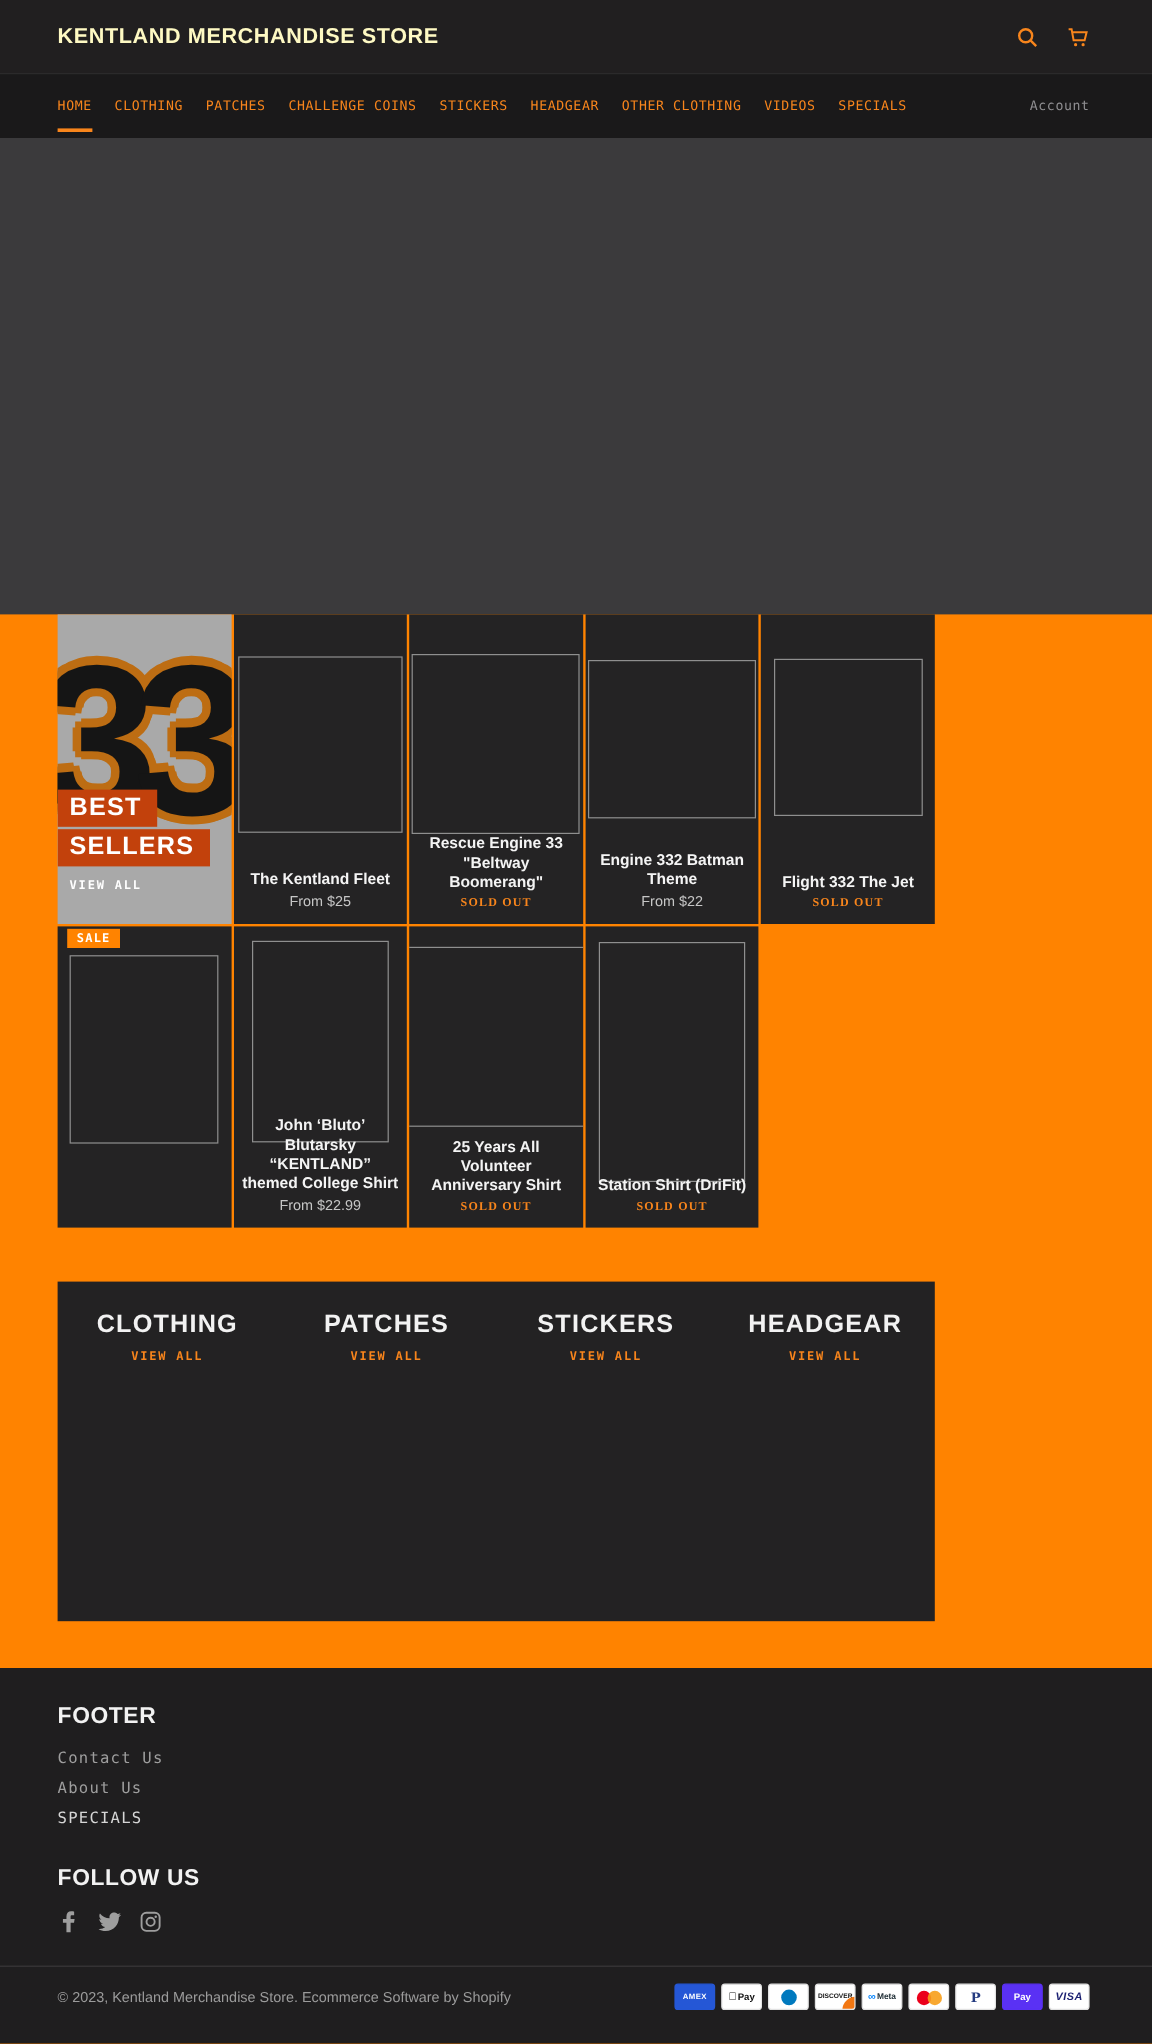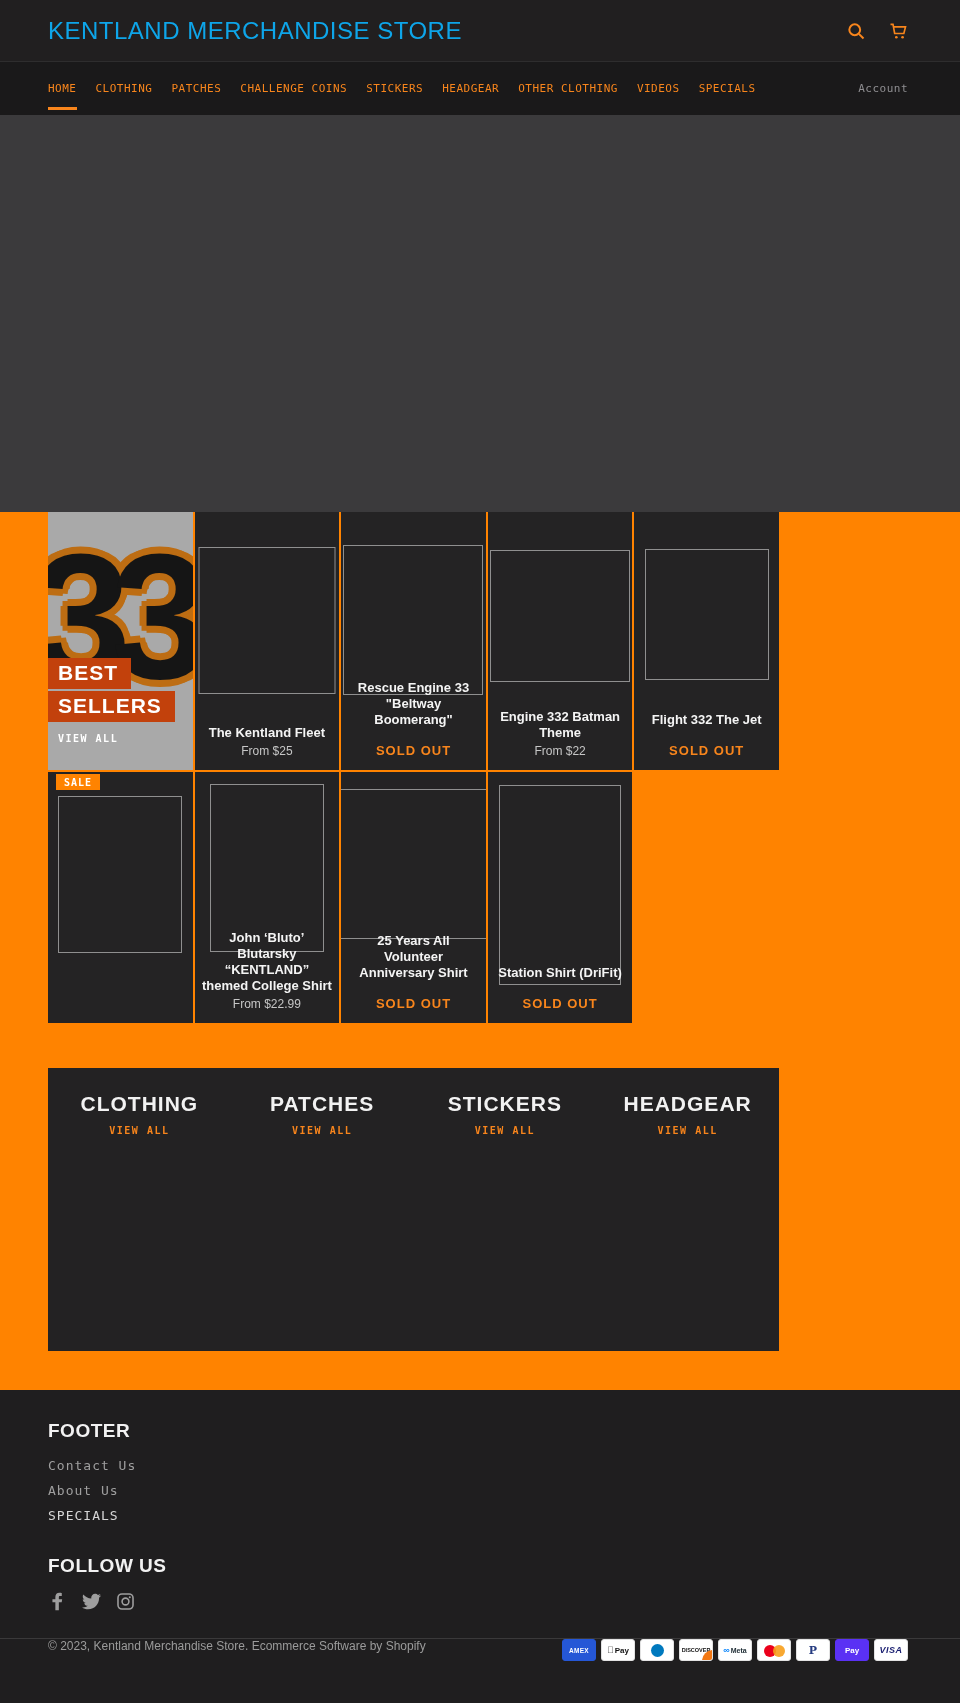--- a/index.html
+++ b/index.html
@@ -12,21 +12,21 @@
   }
 
   
   .topbar {
     height: 62px; background: #211f20;
     display: flex; align-items: center;
     padding: 0 52px 0 48px;
     border-bottom: 1px solid #2e2d2e;
   }
   .store-title {
-    color: #0ea5e9; font-size: 24px; font-weight: normal;
+    color: #fef9c3; font-size: 18px; font-weight: bold;
     letter-spacing: 0.5px;
   }
   .topbar-icons { margin-left: auto; display: flex; gap: 22px; align-items: center; }
   .icon-btn { width: 20px; height: 20px; cursor: pointer; }
   .icon-btn svg { width: 100%; height: 100%; }
 
   .navbar {
     height: 53px; background: #1a191a;
     display: flex; align-items: center; gap: 19px;
     padding: 0 52px 0 48px;
@@ -59,22 +59,22 @@
   .thumb {
     position: absolute; left: 50%; transform: translateX(-50%);
     border: 1px solid #8f8f8f; background: transparent;
   }
   .card-meta {
     position: absolute; left: 6px; right: 6px; bottom: 12px; text-align: center;
   }
   .p-title { color: #f4f4f4; font-size: 13px; font-weight: bold; line-height: 16px; }
   .p-price { color: #c6c6c6; font-size: 12px; margin-top: 3px; }
   .p-sold {
-    color: #f8851c; font-size: 13px; font-weight: bold; margin-top: 15px;
-    font-family: Liberation Sans, sans-serif; letter-spacing: 1px;
+    color: #f8851c; font-size: 10px; font-weight: bold; margin-top: 4px;
+    font-family: Liberation Serif, serif; letter-spacing: 1px;
   }
   .sale-badge {
     position: absolute; top: 2px; left: 8px; z-index: 3;
     background: #ff8300; color: #fff;
     font-family: "DejaVu Sans Mono", "Liberation Mono", monospace;
     font-size: 10px; font-weight: bold; letter-spacing: 1px;
     padding: 3px 8px 2px;
   }
 
   
@@ -121,21 +121,21 @@
     margin-bottom: 10px; cursor: pointer;
   }
   .footer-links li.bright { color: #d6d6d6; }
   .follow-h { margin-top: 32px; }
   .social-row { margin-top: 15px; display: flex; gap: 15px; align-items: center; }
   .social { width: 19px; height: 19px; cursor: pointer; }
   .social svg { width: 100%; height: 100%; }
 
   .bottom-bar {
     border-top: 1px solid #3a393a; margin-top: 27px;
-    height: 51px; display: flex; align-items: flex-start; padding: 0 52px 0 48px;
+    height: 51px; display: flex; align-items: center; padding: 0 52px 0 48px;
   }
   .copyright { color: #9b9b9b; font-size: 12px; }
   .pay-row { margin-left: auto; display: flex; gap: 5px; align-items: center; }
   .pay {
     width: 34px; height: 22px; border-radius: 3px; background: #fff;
     border: 1px solid #e2e2e2; position: relative; overflow: hidden;
     display: flex; align-items: center; justify-content: center;
     font-size: 7px; font-weight: bold; color: #111;
   }
   .pay.amex { background: #2557d6; border-color: #2557d6; color: #fff; font-size: 6.5px; letter-spacing: 0.3px; }

